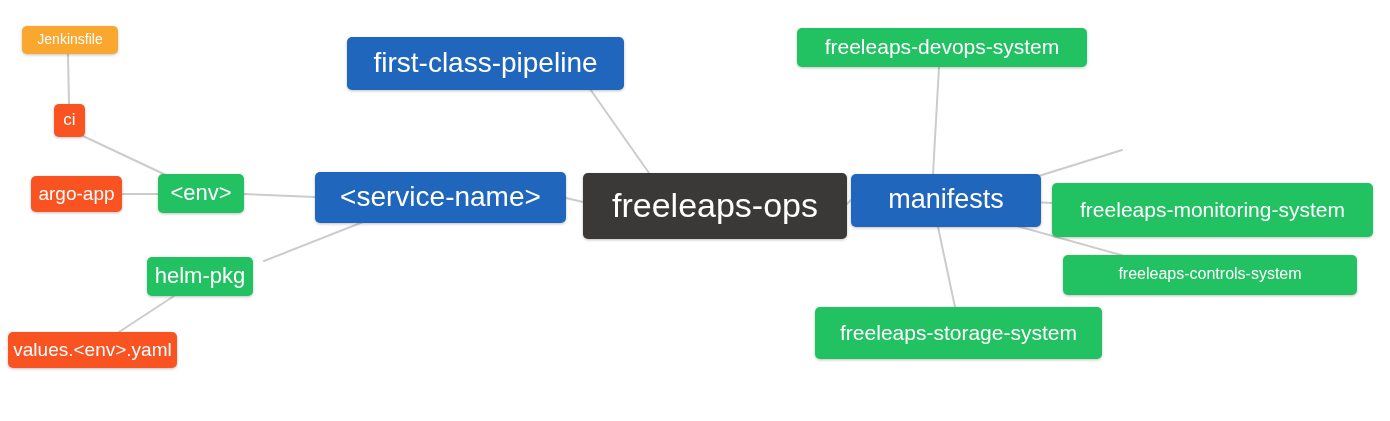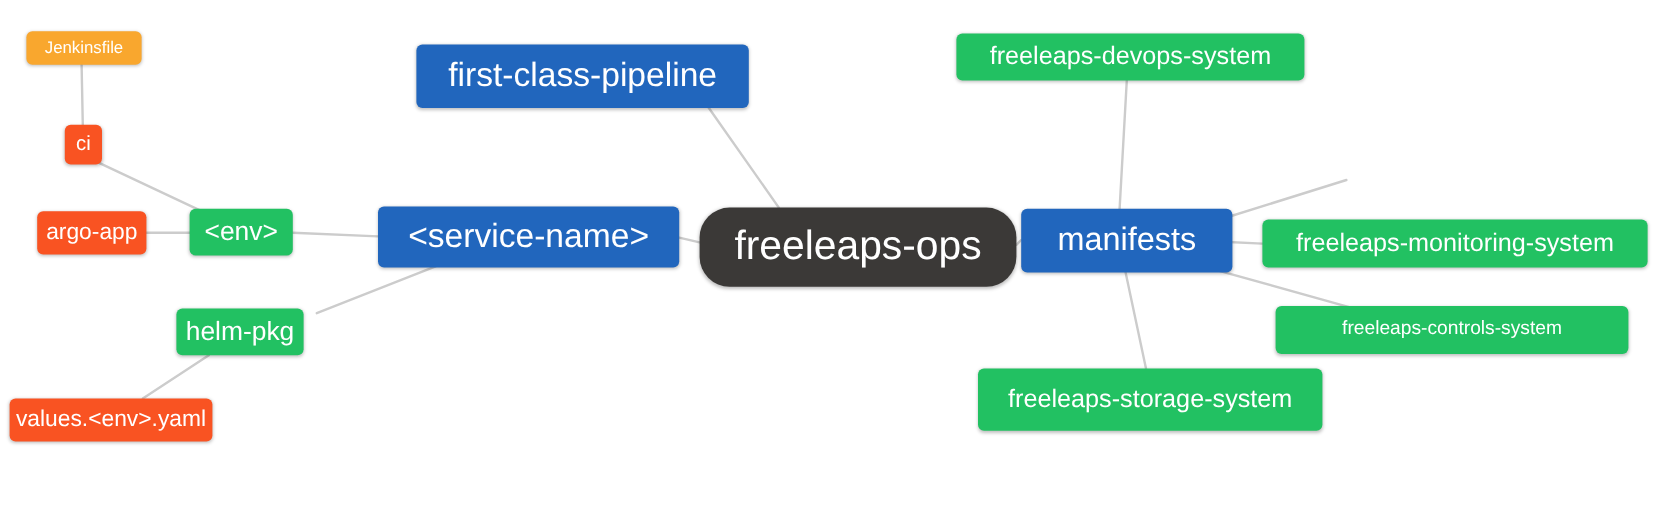--- a/index.html
+++ b/index.html
@@ -79,30 +79,30 @@
     </div>
     <div class="mm-node" style="left: 8px; top: 332px; width: 169px; height: 36px; background: rgb(249, 83, 34); font-size: 19px;">
       <span>values.&lt;env&gt;.yaml</span>
     </div>
     <div class="mm-node" style="left: 314px; top: 37px; width: 277px; height: 53px; background: rgb(33, 102, 189); font-size: 28px; margin-left: 33px;">
       <span>first-class-pipeline</span>
     </div>
     <div class="mm-node" style="left: 315px; top: 172px; width: 251px; height: 51px; background: rgb(33, 102, 189); font-size: 28px;">
       <span>&lt;service-name&gt;</span>
     </div>
-    <div class="mm-node" style="left: 583px; top: 173px; width: 264px; height: 66px; background: rgb(59, 57, 55); font-size: 34px; border-radius: 25px;">
+    <div class="mm-node" style="left: 583px; top: 173px; width: 264px; height: 66px; background: rgb(59, 57, 55); font-size: 34px;">
       <span>freeleaps-ops</span>
     </div>
-    <div class="mm-node" style="left: 851px; top: 174px; width: 176px; height: 53px; background: rgb(33, 102, 189); font-size: 27px;">
+    <div class="mm-node" style="left: 851px; top: 174px; width: 190px; height: 53px; background: rgb(33, 102, 189); font-size: 27px;">
       <span>manifests</span>
     </div>
     <div class="mm-node" style="left: 797px; top: 28px; width: 290px; height: 39px; background: rgb(34, 193, 98); font-size: 21px;">
       <span>freeleaps-devops-system</span>
     </div>
-    <div class="mm-node" style="left: 1052px; top: 183px; width: 321px; height: 40px; background: rgb(34, 193, 98); font-size: 21px;">
+    <div class="mm-node" style="left: 1052px; top: 183px; width: 321px; height: 54px; background: rgb(34, 193, 98); font-size: 21px;">
       <span>freeleaps-monitoring-system</span>
     </div>
     <div class="mm-node" style="left: 1063px; top: 255px; width: 294px; height: 40px; background: rgb(34, 193, 98); font-size: 16px;">
       <span>freeleaps-controls-system</span>
     </div>
     <div class="mm-node" style="left: 815px; top: 307px; width: 287px; height: 52px; background: rgb(34, 193, 98); font-size: 21px;">
       <span>freeleaps-storage-system</span>
     </div>
   </div>
 

